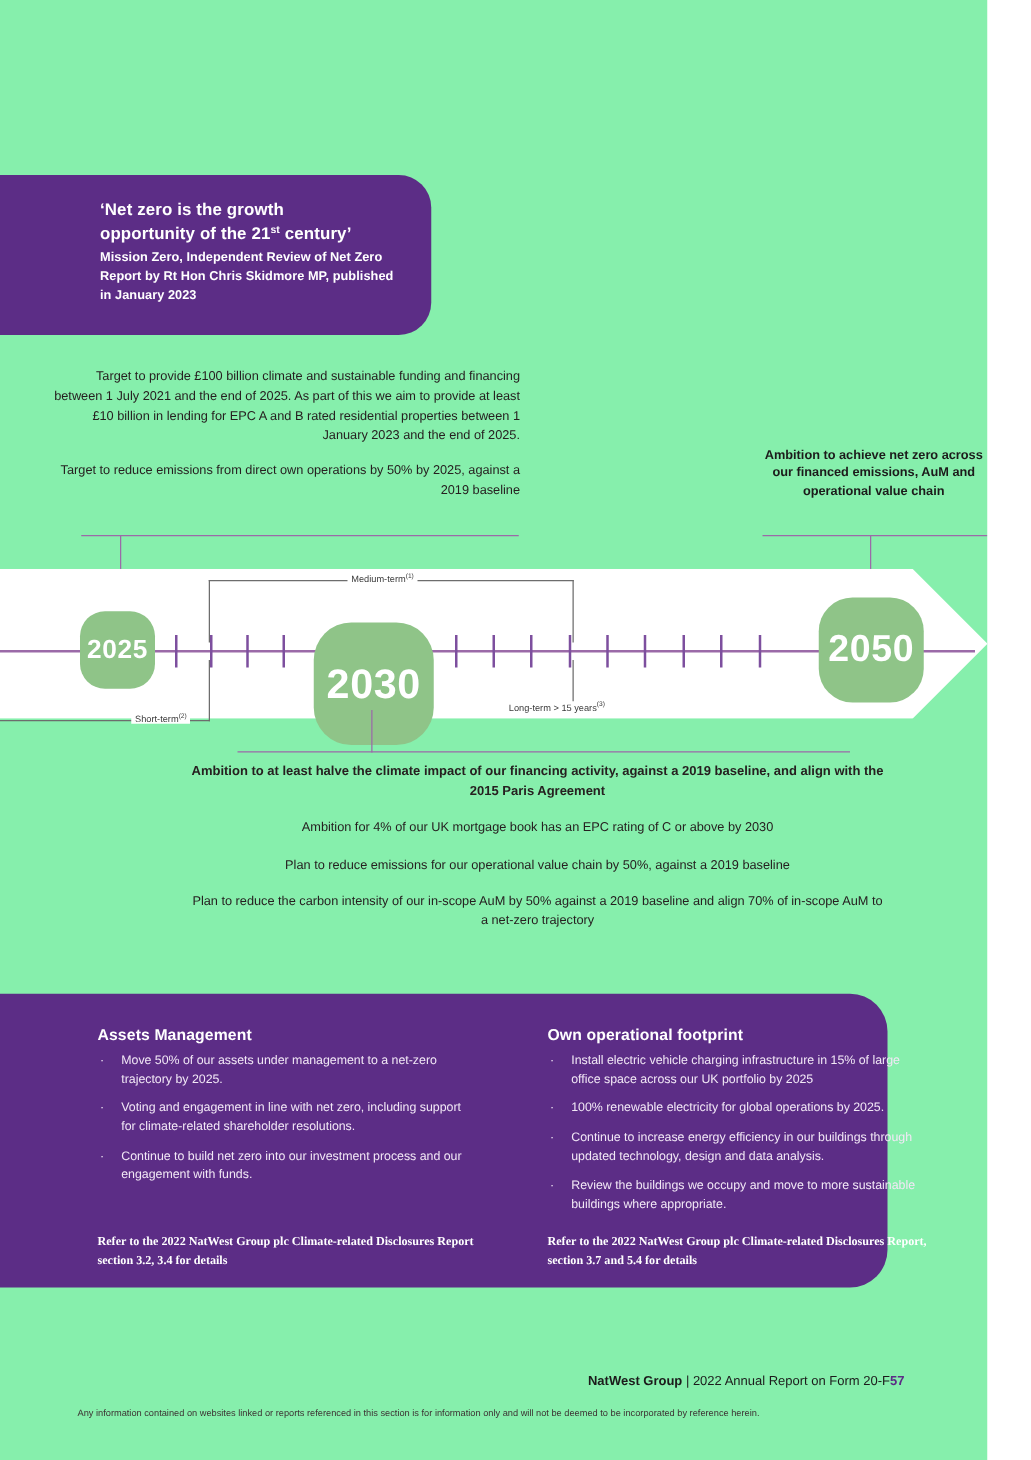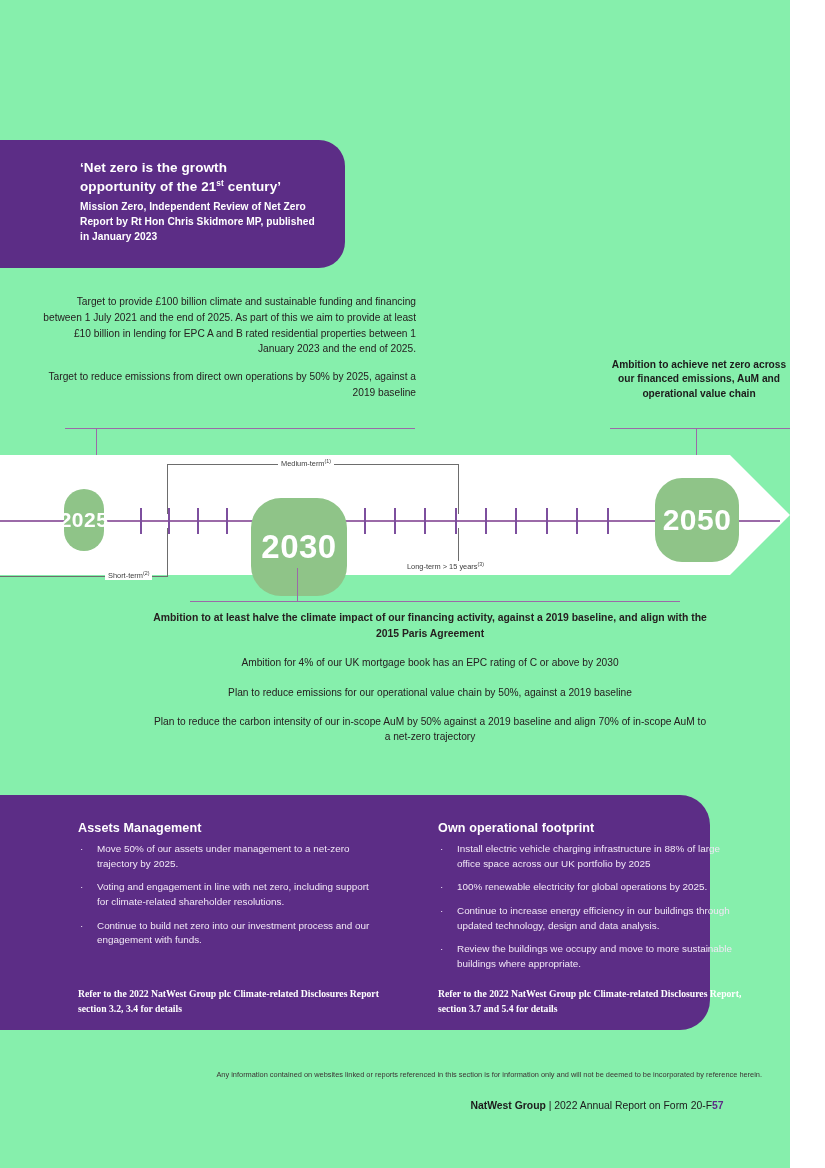--- a/index.html
+++ b/index.html
@@ -62,21 +62,21 @@
     position:absolute;left:-30px;top:520px;width:810px;height:1.6px;background:#9b6aa8;
   }
   .tick{position:absolute;width:1.6px;height:26px;background:#7d4f9e;top:508px;}
 
   .year{
     position:absolute;border-radius:26px;background:#8fc488;
     color:#ffffff;font-weight:bold;text-align:center;
     display:flex;align-items:center;justify-content:center;
     letter-spacing:.5px;
   }
-  #year-2025{left:64px;top:489px;width:40px;height:62px;font-size:21px;border-radius:20px;}
+  #year-2025{left:64px;top:489px;width:60px;height:62px;font-size:21px;border-radius:20px;}
   #year-2030{left:251px;top:498px;width:96px;height:98px;font-size:33px;border-radius:30px;}
   #year-2050{left:655px;top:478px;width:84px;height:84px;font-size:30px;border-radius:27px;}
 
   
   .bracket{position:absolute;}
   .bseg{position:absolute;background:#6d6d6d;}
   .blabel{
     position:absolute;font-size:7.4px;color:#3b3b3b;white-space:nowrap;
     background:#ffffff;padding:0 3px;
   }
@@ -111,22 +111,22 @@
   }
   .refer{
     position:absolute;font-family:"Liberation Serif", serif;
     font-size:9.7px;font-weight:bold;color:#ffffff;line-height:1.5;width:310px;
   }
   #refer-left{left:118px;top:192px;}
   #refer-right{left:478px;top:192px;}
 
   
   .footnote{
-    position:absolute;left:62px;top:1070px;width:700px;
-    font-size:7.4px;color:#3c3333;line-height:1.4;text-align:right;
+    position:absolute;left:62px;top:1126px;width:700px;
+    font-size:7.4px;color:#3c3333;line-height:1.4;
   }
   .footer{
     position:absolute;left:0;top:1100px;width:758px;text-align:right;
     font-size:10.4px;color:#1c1b1b;
   }
   .footer .brand{font-weight:bold;}
   .footer .pg{
     display:inline-block;width:46px;text-align:left;
     font-weight:bold;color:#5c2d86;
   }
@@ -221,21 +221,21 @@
       <ul class="blist">
         <li><span class="dot">·</span><span>Move 50% of our assets under management to a net-zero trajectory by 2025.</span></li>
         <li><span class="dot">·</span><span>Voting and engagement in line with net zero, including support for climate-related shareholder resolutions.</span></li>
         <li><span class="dot">·</span><span>Continue to build net zero into our investment process and our engagement with funds.</span></li>
       </ul>
     </div>
 
     <div class="col" id="col-right">
       <h3>Own operational footprint</h3>
       <ul class="blist">
-        <li><span class="dot">·</span><span>Install electric vehicle charging infrastructure in 88% of large office space across our UK portfolio by 2025</span></li>
+        <li><span class="dot">·</span><span>Install electric vehicle charging infrastructure in 15% of large office space across our UK portfolio by 2025</span></li>
         <li><span class="dot">·</span><span>100% renewable electricity for global operations by 2025.</span></li>
         <li><span class="dot">·</span><span>Continue to increase energy efficiency in our buildings through updated technology, design and data analysis.</span></li>
         <li><span class="dot">·</span><span>Review the buildings we occupy and move to more sustainable buildings where appropriate.</span></li>
       </ul>
     </div>
 
     <div class="refer" id="refer-left">Refer to the 2022 NatWest Group plc Climate-related Disclosures Report section 3.2, 3.4 for details</div>
     <div class="refer" id="refer-right">Refer to the 2022 NatWest Group plc Climate-related Disclosures Report, section 3.7 and 5.4 for details</div>
   </div>
 

